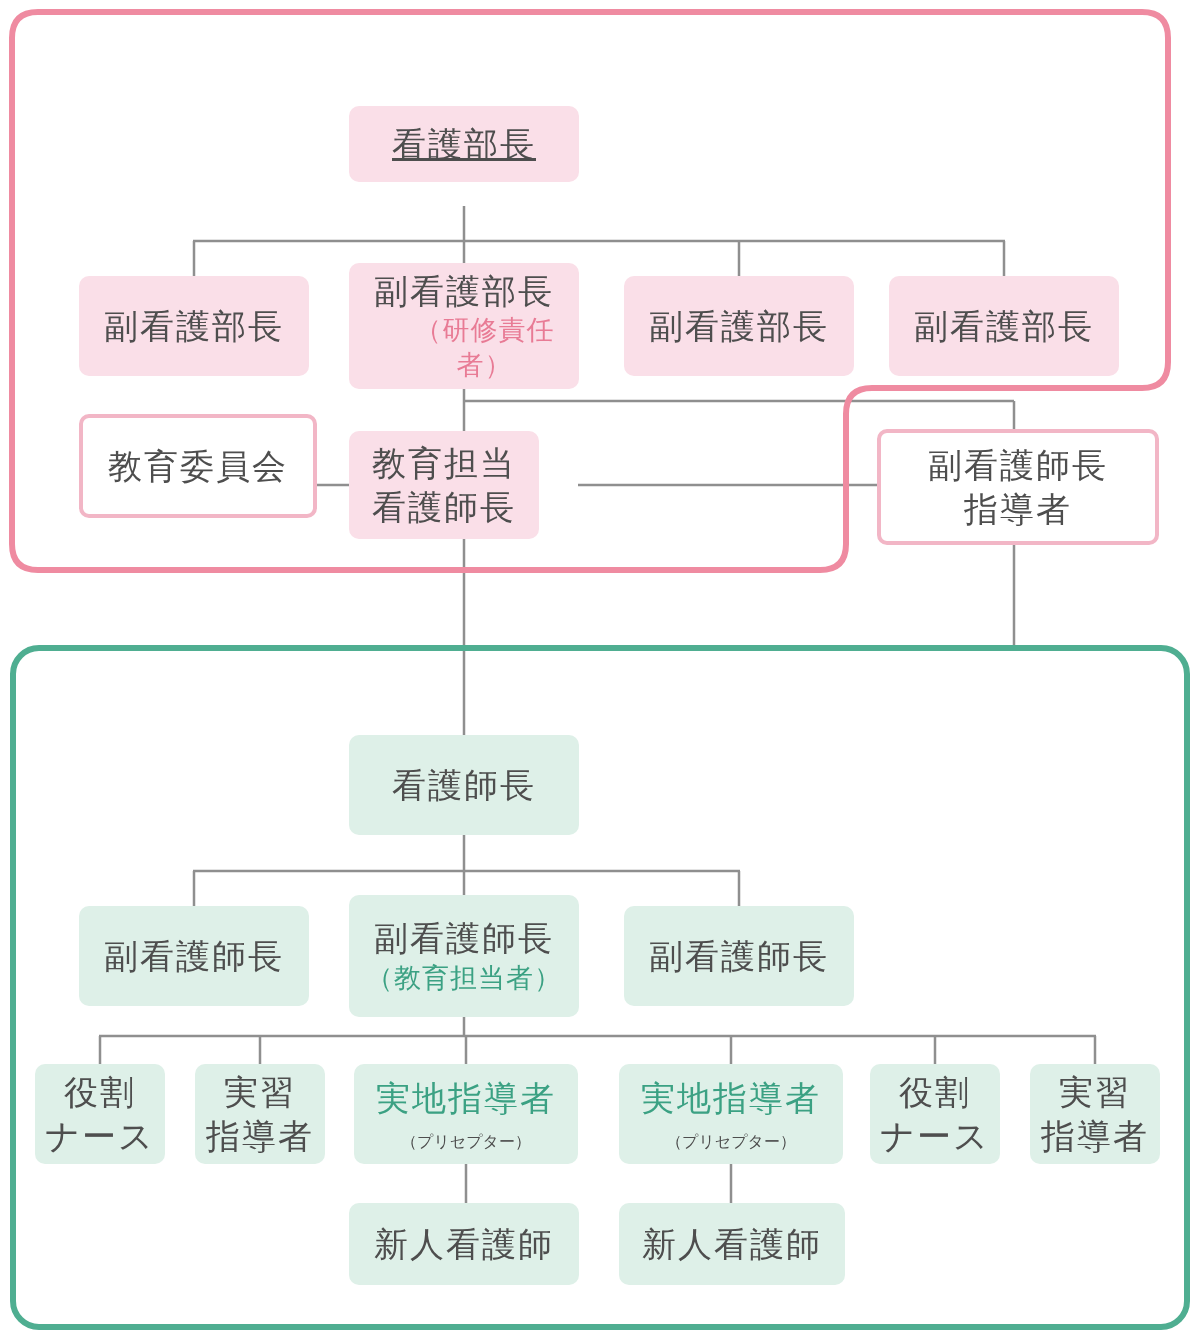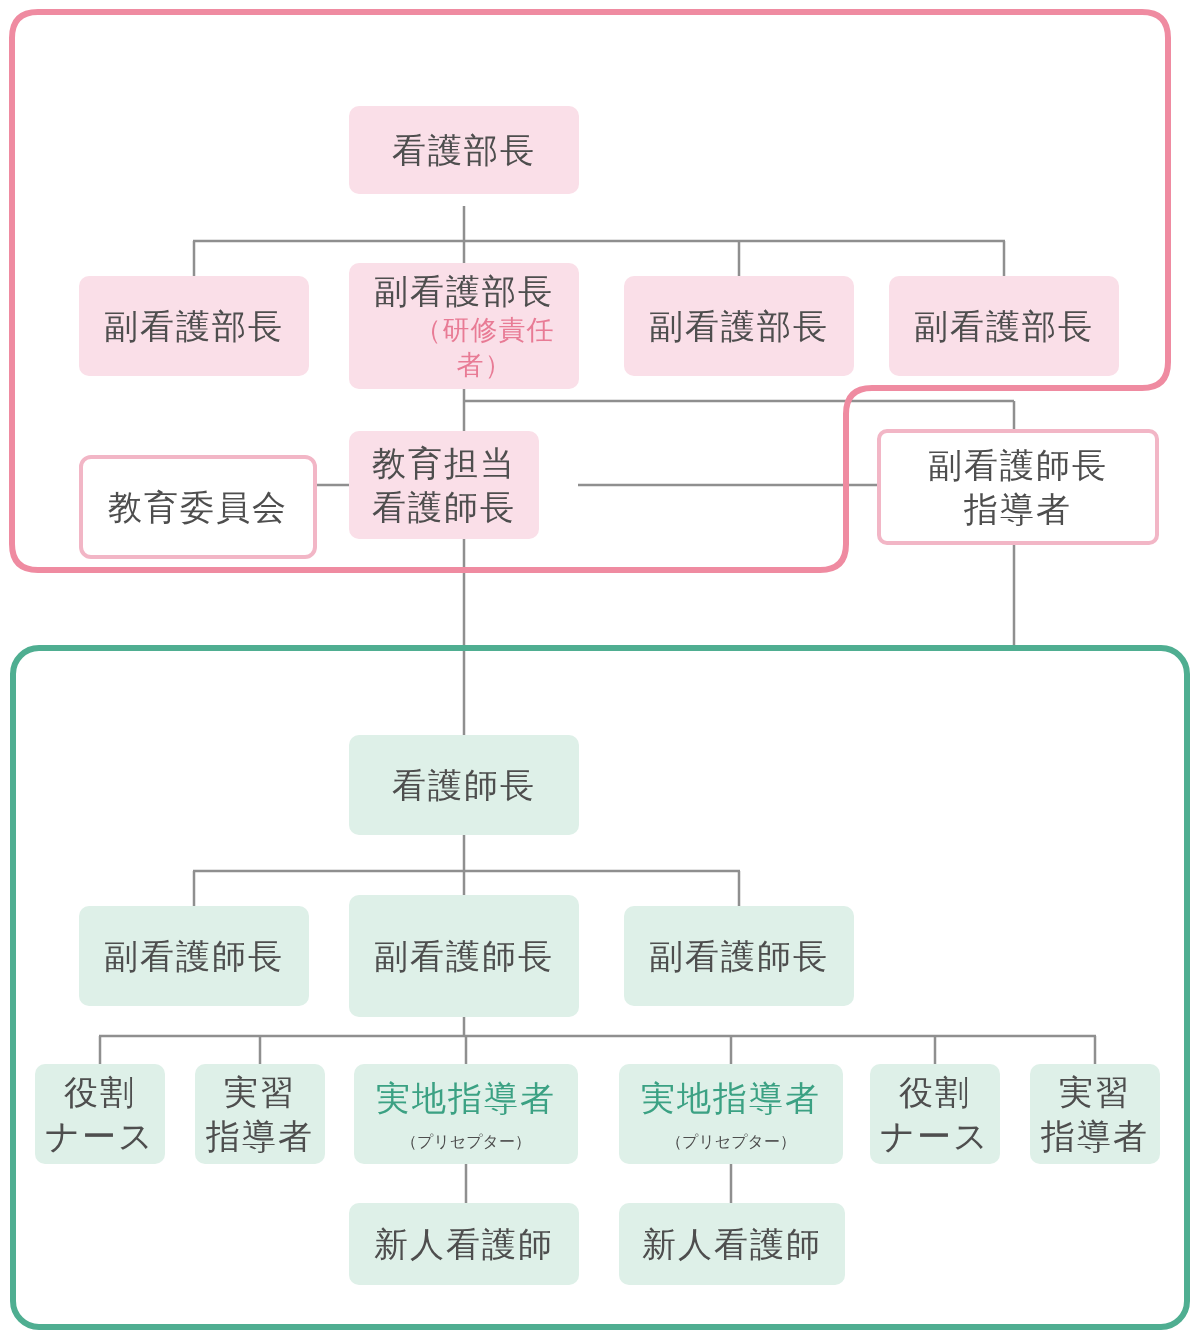--- a/index.html
+++ b/index.html
@@ -83,42 +83,42 @@
     <line class="conn" x1="935" y1="1036" x2="935" y2="1064"></line>
     <line class="conn" x1="1095" y1="1036" x2="1095" y2="1064"></line>
     <line class="conn" x1="466" y1="1164" x2="466" y2="1204"></line>
     <line class="conn" x1="731" y1="1164" x2="731" y2="1204"></line>
 
     <path class="outline-pink" d="M 38 12 H 1142 Q 1168 12 1168 38 V 362 Q 1168 388 1142 388 H 872 Q 846 388 846 414 V 544 Q 846 570 820 570 H 38 Q 12 570 12 544 V 38 Q 12 12 38 12 Z"></path>
     <rect class="outline-green" x="13" y="648" width="1174" height="679" rx="26"></rect>
   </svg>
 
 
-  <div class="box pink-fill" style="left:349px;top:106px;width:230px;height:88px;">
+  <div class="box pink-fill" style="left:349px;top:106px;width:230px;height:76px;text-decoration:underline;">
     <span>看護部長</span>
   </div>
 
   <div class="box pink-fill" style="left:79px;top:276px;width:230px;height:100px;">
     <span>副看護部長</span>
   </div>
 
   <div class="box pink-fill" style="left:349px;top:263px;width:230px;height:126px;">
     <span class="line1">副看護部長</span>
     <span class="line2 sub accent-pink">（研修責任者）</span>
   </div>
 
   <div class="box pink-fill" style="left:624px;top:276px;width:230px;height:100px;">
     <span>副看護部長</span>
   </div>
 
   <div class="box pink-fill" style="left:889px;top:276px;width:230px;height:100px;">
     <span>副看護部長</span>
   </div>
 
-  <div class="box pink-outline-box" style="left:79px;top:455px;width:230px;height:96px;border-radius:12px;">
+  <div class="box pink-outline-box" style="left:79px;top:414px;width:230px;height:96px;">
     <span>教育委員会</span>
   </div>
 
   <div class="box pink-fill" style="left:349px;top:431px;width:190px;height:108px;">
     <span class="line1">教育担当</span>
     <span class="line2">看護師長</span>
   </div>
 
   <div class="box pink-outline-box" style="left:877px;top:429px;width:274px;height:108px;">
     <span class="line1">副看護師長</span>
@@ -129,20 +129,21 @@
   <div class="box green-fill" style="left:349px;top:735px;width:230px;height:100px;">
     <span>看護師長</span>
   </div>
 
   <div class="box green-fill" style="left:79px;top:906px;width:230px;height:100px;">
     <span>副看護師長</span>
   </div>
 
   <div class="box green-fill" style="left:349px;top:895px;width:230px;height:122px;">
     <span class="line1">副看護師長</span>
+    <span class="line2 sub accent-green">（教育担当者）</span>
   </div>
 
   <div class="box green-fill" style="left:624px;top:906px;width:230px;height:100px;">
     <span>副看護師長</span>
   </div>
 
   <div class="box green-fill" style="left:35px;top:1064px;width:130px;height:100px;">
     <span class="line1">役割</span>
     <span class="line2">ナース</span>
   </div>

